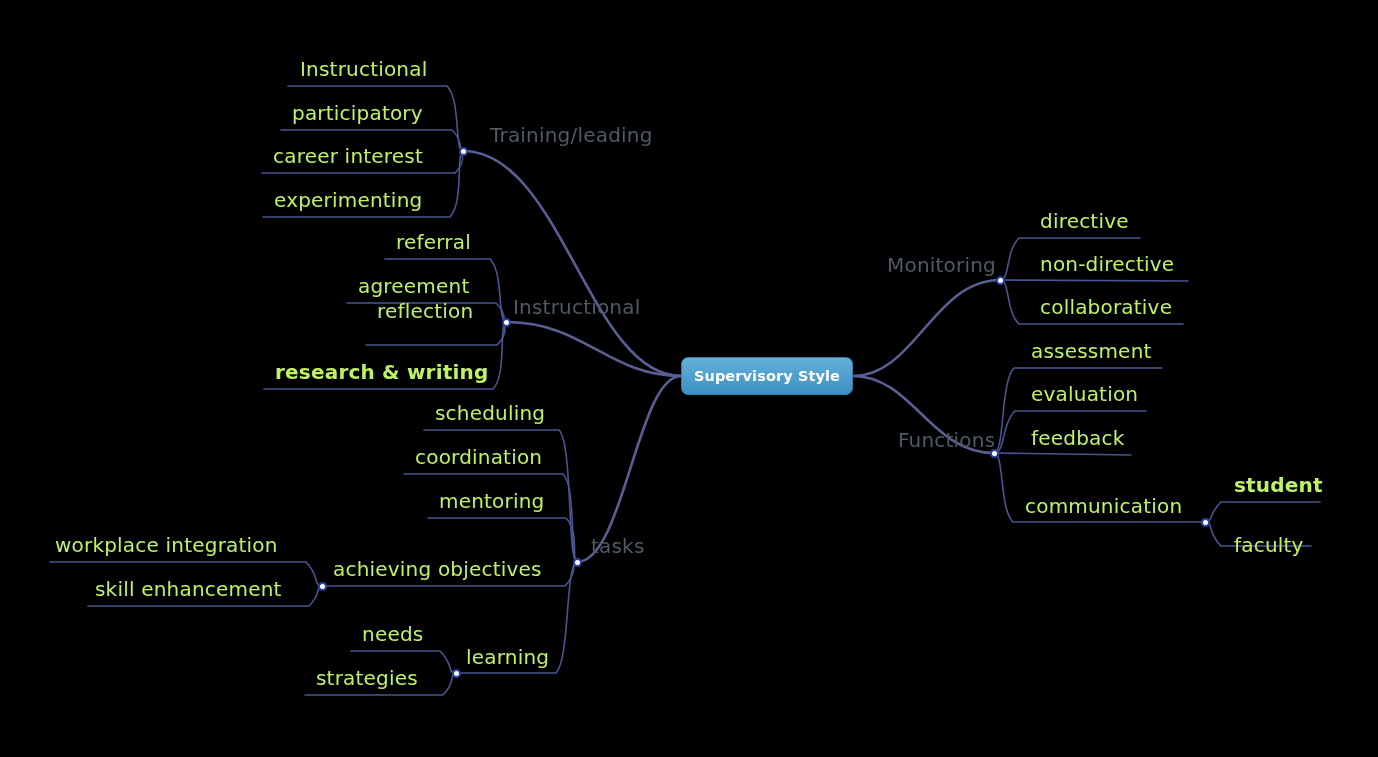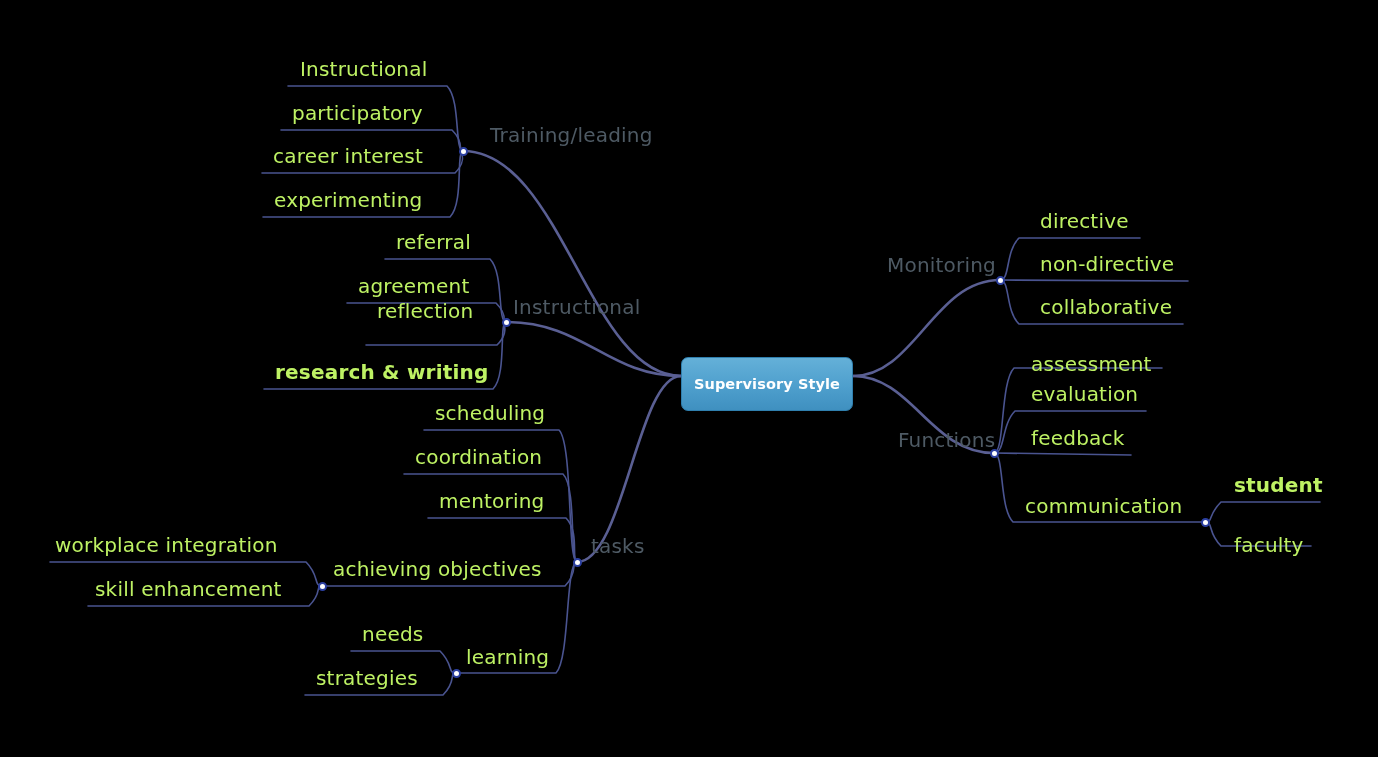--- a/index.html
+++ b/index.html
@@ -120,30 +120,30 @@
       <div class="node-label lvl2" style="left: 439px; top: 491px;">mentoring</div>
       <div class="node-label lvl2" style="left: 333px; top: 559px;">achieving objectives</div>
       <div class="node-label lvl2" style="left: 466px; top: 647px;">learning</div>
       <div class="node-label lvl1" style="left: 887px; top: 255px;">Monitoring</div>
       <div class="dot" style="left: 995.5px; top: 275.5px;"></div>
       <div class="node-label lvl2" style="left: 1040px; top: 211px;">directive</div>
       <div class="node-label lvl2" style="left: 1040px; top: 254px;">non-directive</div>
       <div class="node-label lvl2" style="left: 1040px; top: 297px;">collaborative</div>
       <div class="node-label lvl1" style="left: 884px; top: 430px; margin-left: 14px;">Functions</div>
       <div class="dot" style="left: 989.5px; top: 448.5px;"></div>
-      <div class="node-label lvl2" style="left: 1031px; top: 354px; text-align: right;">assessment</div>
+      <div class="node-label lvl2" style="left: 1031px; top: 341px; text-align: right;">assessment</div>
       <div class="node-label lvl2" style="left: 1031px; top: 384px;">evaluation</div>
       <div class="node-label lvl2" style="left: 1031px; top: 428px;">feedback</div>
       <div class="node-label lvl2" style="left: 1025px; top: 496px; text-align: center;">communication</div>
       <div class="node-label lvl2" style="left: 55px; top: 535px;">workplace integration</div>
       <div class="node-label lvl2" style="left: 95px; top: 579px;">skill enhancement</div>
       <div class="dot" style="left: 317.5px; top: 581.5px;"></div>
       <div class="node-label lvl2" style="left: 362px; top: 624px;">needs</div>
       <div class="node-label lvl2" style="left: 316px; top: 668px;">strategies</div>
       <div class="dot" style="left: 451.5px; top: 668.5px;"></div>
       <div class="node-label lvl2" style="left: 1234px; top: 475px; font-weight: bold;">student</div>
       <div class="node-label lvl2" style="left: 1234px; top: 519px; margin-top: 16px;">faculty</div>
       <div class="dot" style="left: 1200.5px; top: 517.5px;"></div>
     </div>
 
-  <div class="central-node" style="left: 681px; top: 357px; width: 172px; height: 54px;">Supervisory Style</div>
+  <div class="central-node" style="left: 681px; top: 357px; width: 172px; height: 38px;">Supervisory Style</div>
 
 </div>
 
 </body></html>

